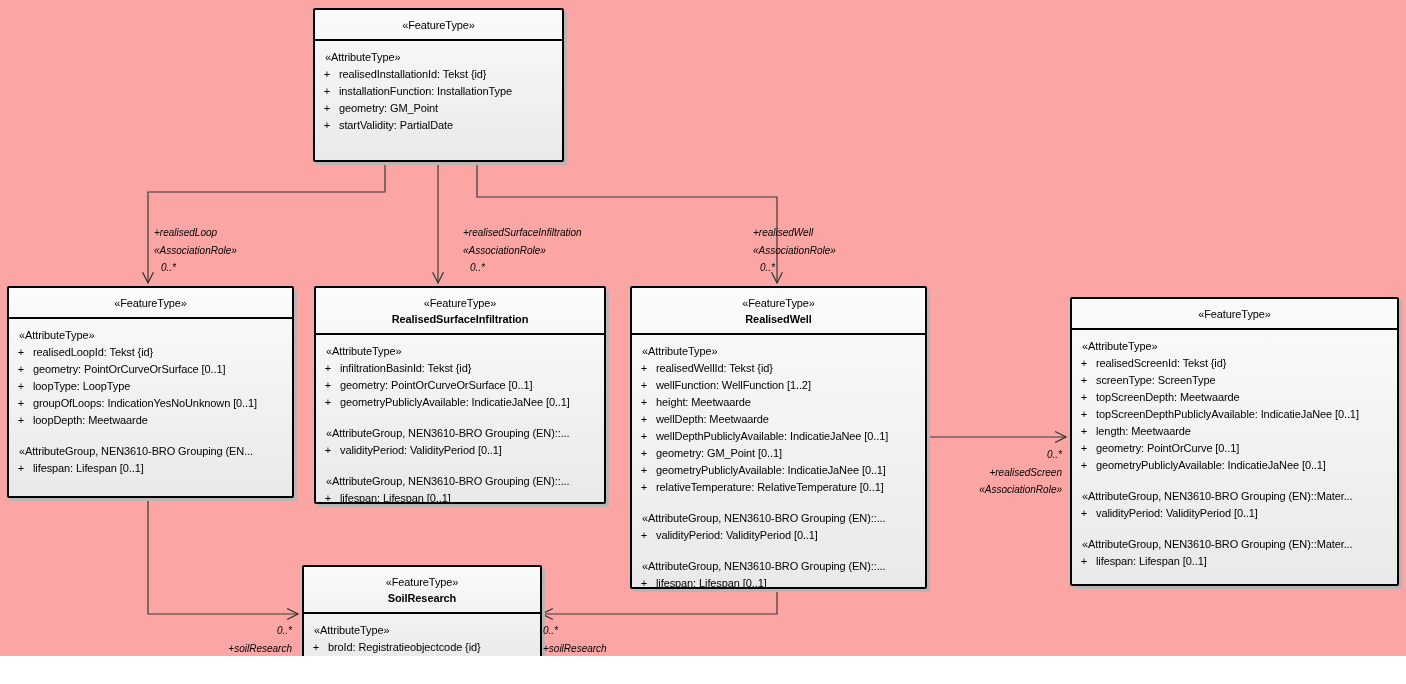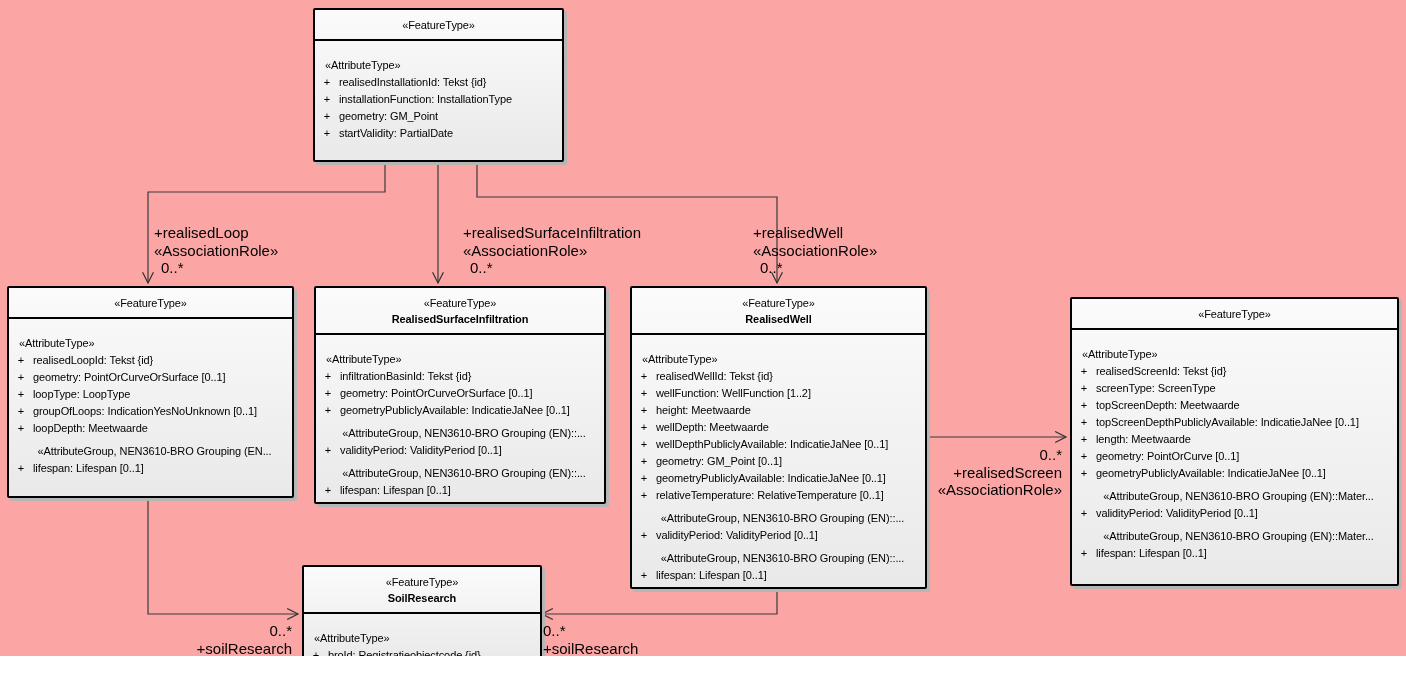--- a/index.html
+++ b/index.html
@@ -5,28 +5,28 @@
   html,body{margin:0;padding:0;background:#fff;}
   .canvas{position:relative;width:1406px;height:656px;background:#fca5a5;overflow:hidden;
           font-family:"Liberation Sans",sans-serif;color:#000;}
   svg.wires{position:absolute;left:0;top:0;z-index:1;}
   .cls{position:absolute;z-index:2;border:2px solid #000;border-radius:2px;
        background:linear-gradient(180deg,#fbfbfb 0%,#f1f1f1 55%,#e9e9e9 100%);
        box-shadow:3px 3px 0 #b6b6b6;font-size:11px;letter-spacing:-0.1px;overflow:hidden;}
   .cls-h{text-align:center;padding:7px 2px 6px 2px;border-bottom:2px solid #000;line-height:16px;}
   .cls-h .st{display:block;}
   .cls-h .nm{display:block;font-weight:bold;}
-  .cls-b{padding:16px 2px 4px 0;}
+  .cls-b{padding:8px 2px 4px 0;}
   .row{line-height:17px;white-space:nowrap;overflow:hidden;}
   .row.stereo{padding-left:10px;}
-  .row.group{padding-left:10px;margin-top:6px;text-align:center;}
+  .row.group{padding-left:10px;margin-top:14px;}
   .row.attr{display:flex;}
   .row.attr .vis{flex:0 0 24px;text-align:center;}
   .row.attr .txt{flex:1 1 auto;overflow:hidden;}
-  .clabel{position:absolute;z-index:3;font-size:15px;line-height:17.5px;white-space:nowrap;}
+  .clabel{position:absolute;z-index:3;font-size:10px;line-height:17.5px;white-space:nowrap;font-style:italic;}
   .clabel.right{text-align:right;}
   .clabel .mult-ind{padding-left:7px;}
 </style>
 </head>
 <body>
 
 <div class="canvas">
 
   <svg class="wires" width="1406" height="684">
     <defs>

